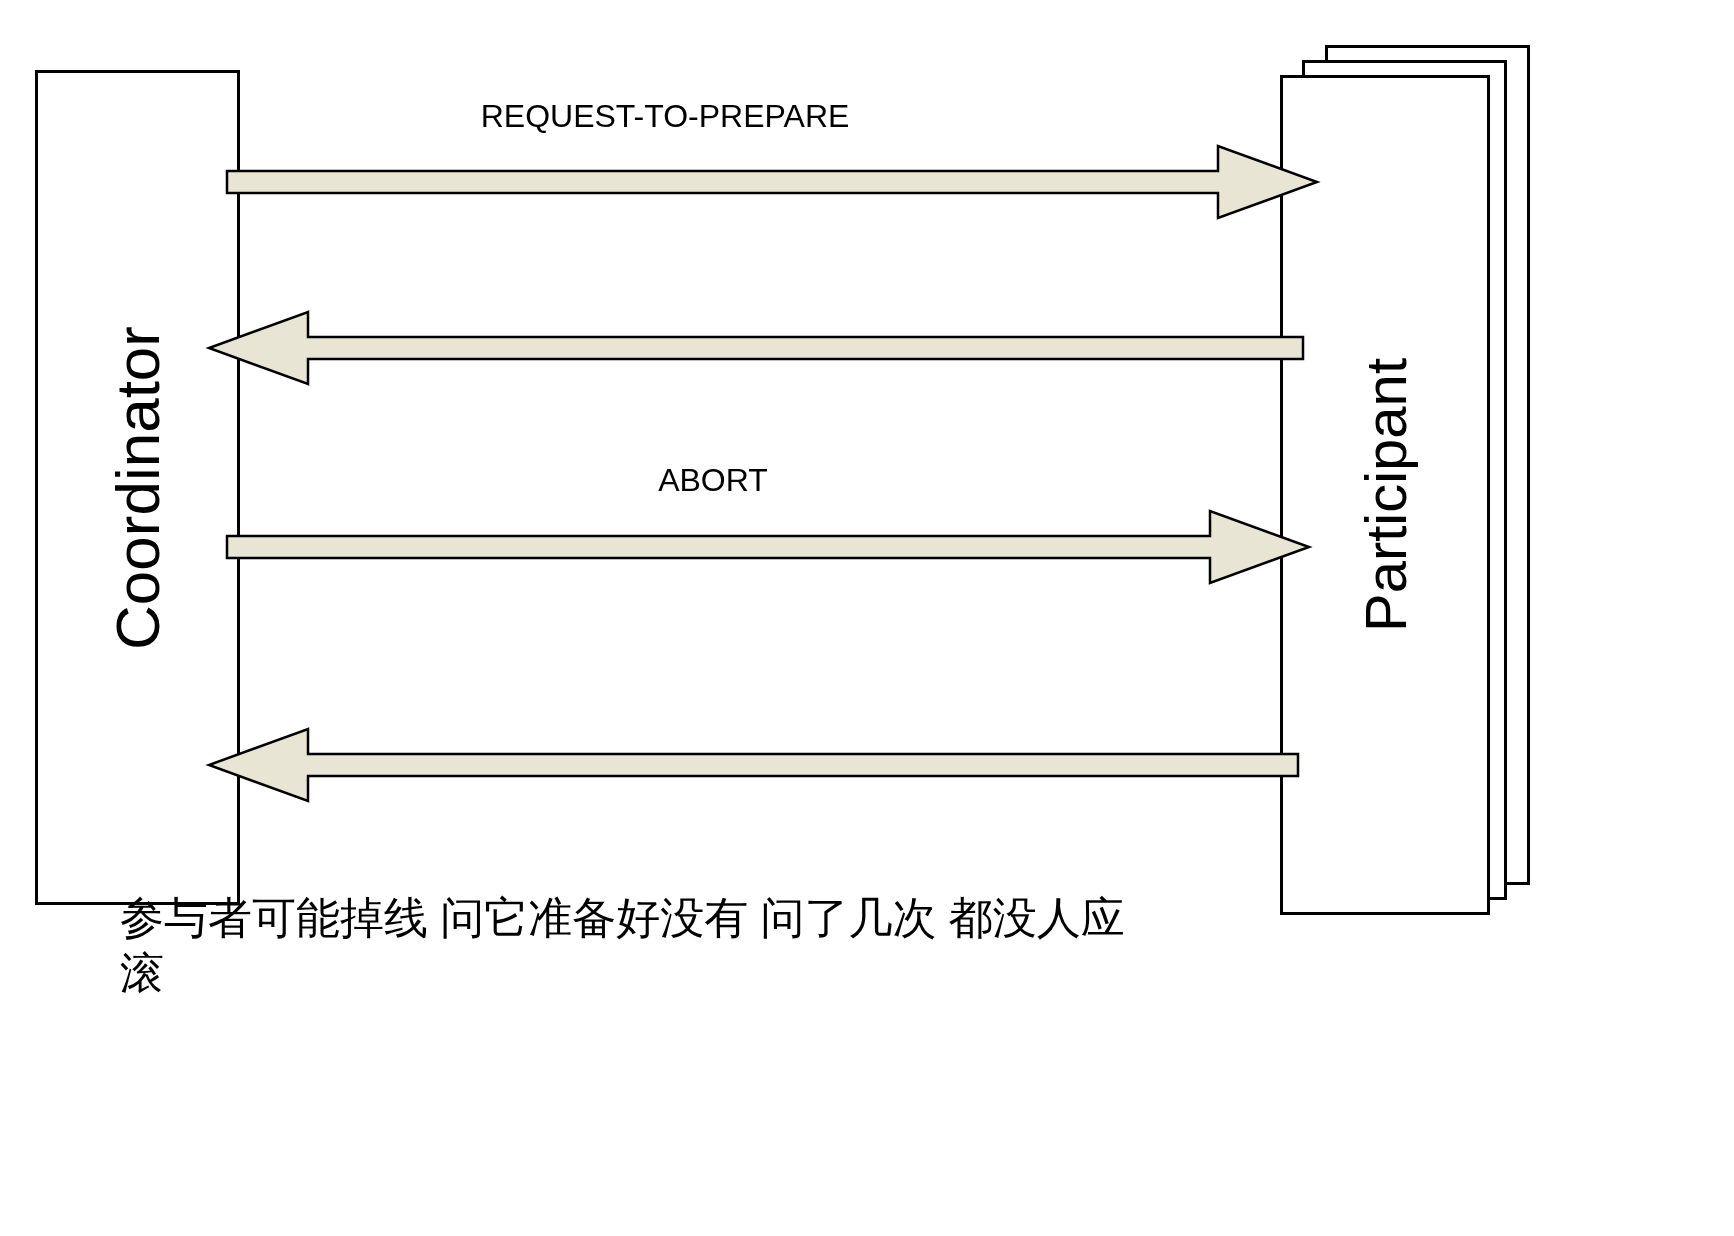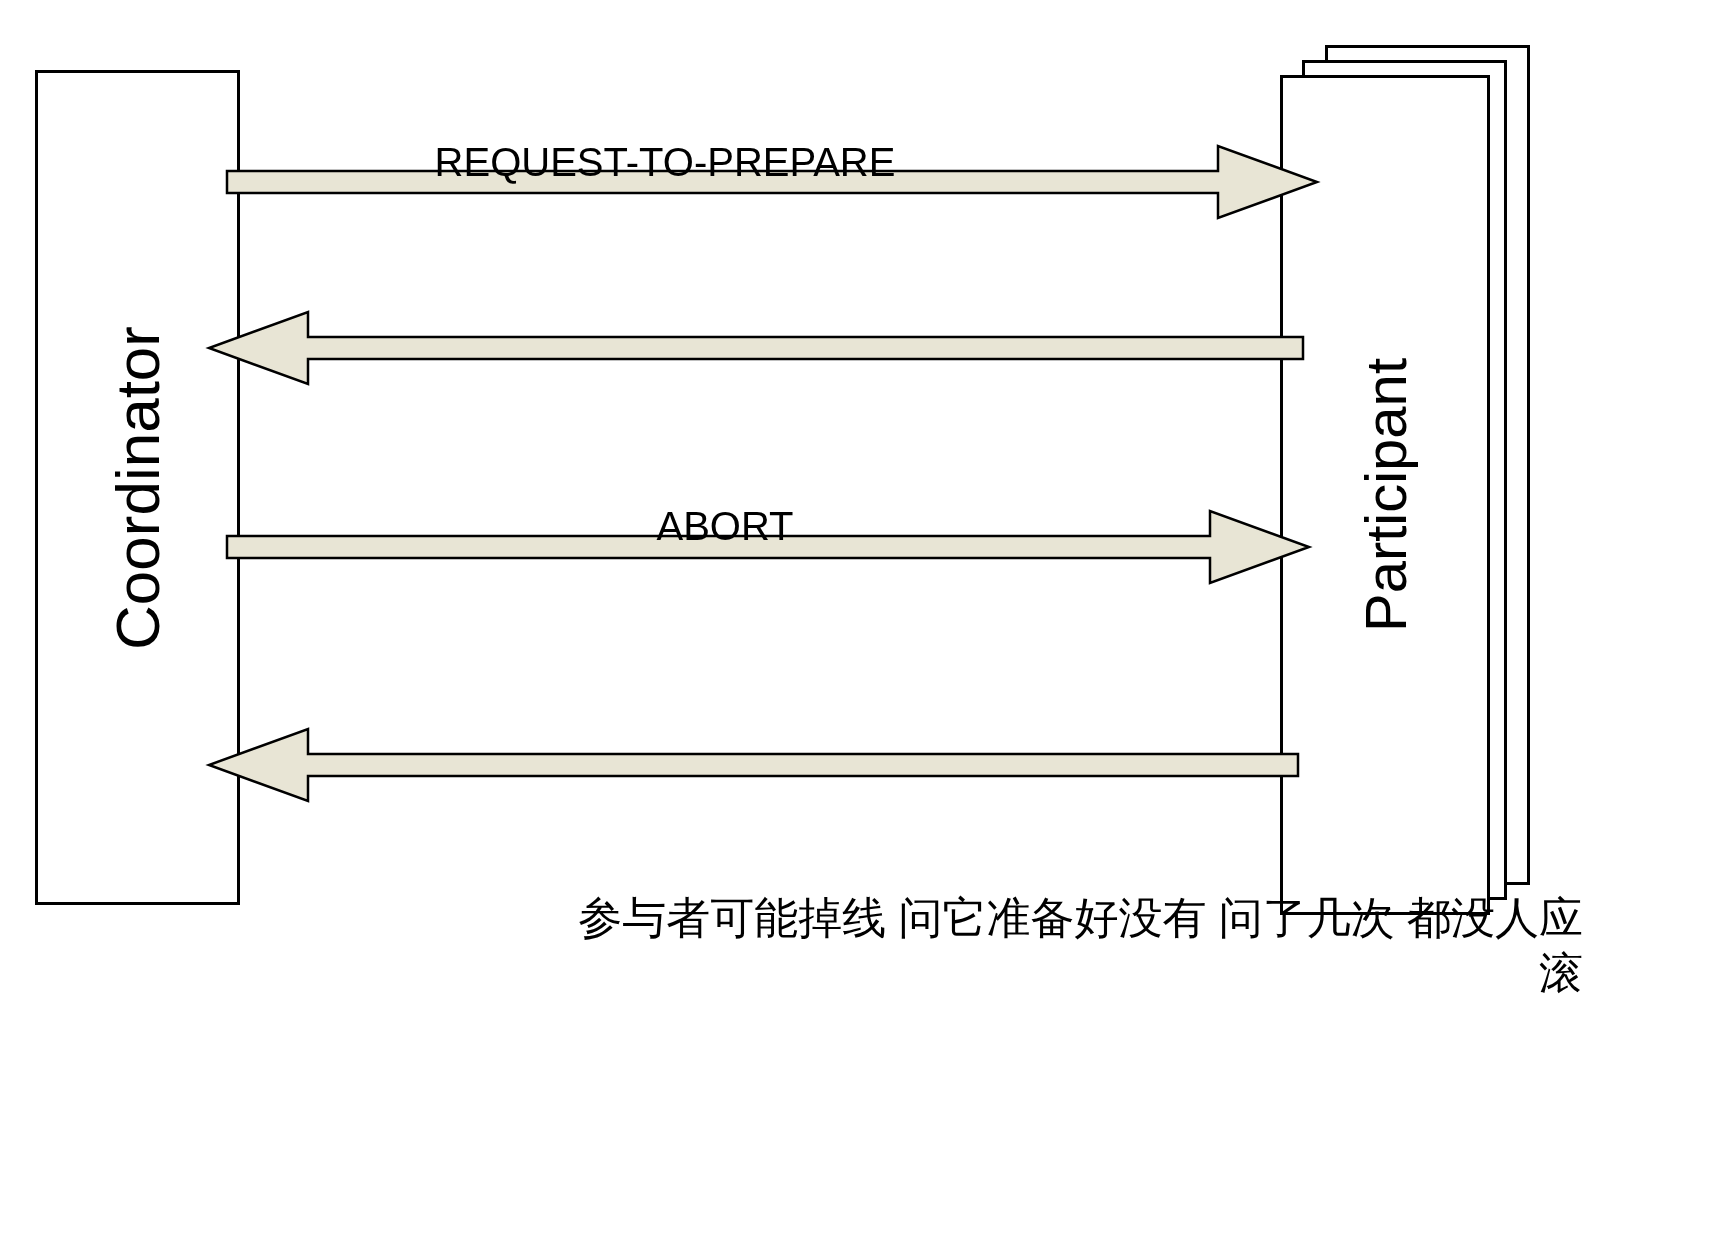--- a/index.html
+++ b/index.html
@@ -54,42 +54,40 @@
   .arrow polygon{
     fill:var(--arrow-fill);
     stroke:var(--stroke);
     stroke-width:2.5;
     stroke-linejoin:miter;
   }
   .msg-label{
     position:absolute;
     z-index:4;
     text-align:center;
-    font-size:40px;
+    font-size:32px;
     color:var(--text);
     white-space:nowrap;
-    margin-top:42px;
   }
   .label-1{left:230px;top:98px;width:870px;}
   .label-2{left:230px;top:268px;width:975px;}
-  .label-3{left:240px;top:462px;width:970px;text-align:center;}
+  .label-3{left:228px;top:462px;width:970px;text-align:center;}
   .label-4{left:230px;top:682px;width:975px;}
   .arrow-1{left:225px;top:142px;width:1095px;height:80px;}
   .arrow-2{left:205px;top:308px;width:1100px;height:80px;}
   .arrow-3{left:225px;top:507px;width:1087px;height:80px;}
   .arrow-4{left:205px;top:725px;width:1095px;height:80px;}
   .notes{
     position:absolute;
-    left:103px;top:890px;
+    left:120px;top:890px;
     width:1480px;
     z-index:5;
     font-size:44px;
     line-height:55px;
     color:var(--text);
-    text-align:right;
   }
   .note-line{white-space:nowrap;}
 </style>
 </head>
 <body>
 
 <div class="canvas">
 
   <div class="box coordinator">
     <span class="vtext">Coordinator</span>

